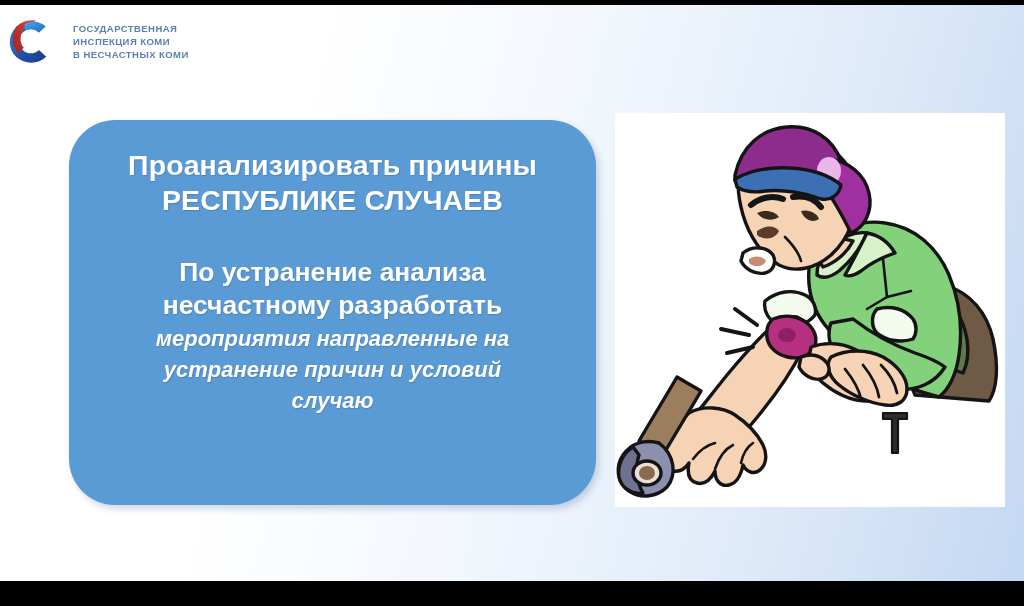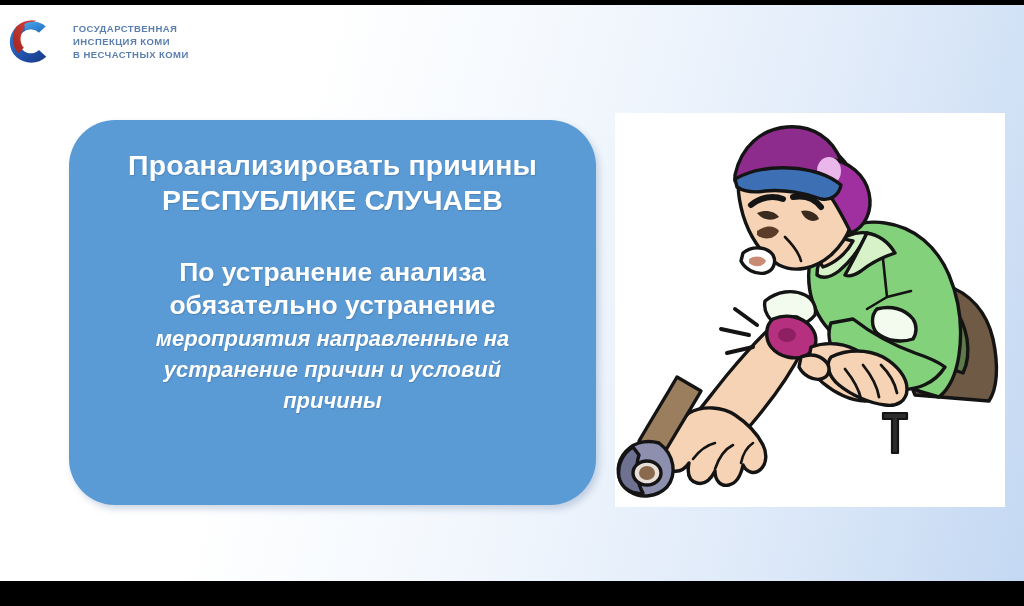--- a/index.html
+++ b/index.html
@@ -188,27 +188,27 @@
 
       <div class="callout-head">
         <div>Проанализировать причины</div>
         <div>РЕСПУБЛИКЕ СЛУЧАЕВ</div>
       </div>
 
       <div class="callout-gap"></div>
 
       <div class="callout-sub">
         <div>По устранение анализа</div>
-        <div>обязательно устранение</div>
+        <div>несчастному разработать</div>
       </div>
 
       <div class="callout-italic">
         <div>мероприятия направленные на</div>
         <div>устранение причин и условий</div>
-        <div>причины</div>
+        <div>случаю</div>
       </div>
     </div>
 
     <div class="picture-frame">
       <svg viewBox="0 0 390 394" xmlns="http://www.w3.org/2000/svg" aria-hidden="true">
         <rect x="0" y="0" width="390" height="394" fill="#ffffff"></rect>
 
         <g stroke="#141414" stroke-width="3.4" stroke-linejoin="round" stroke-linecap="round">
 
           <path d="M330 172 C356 180 372 200 378 226 C384 254 382 276 374 288

